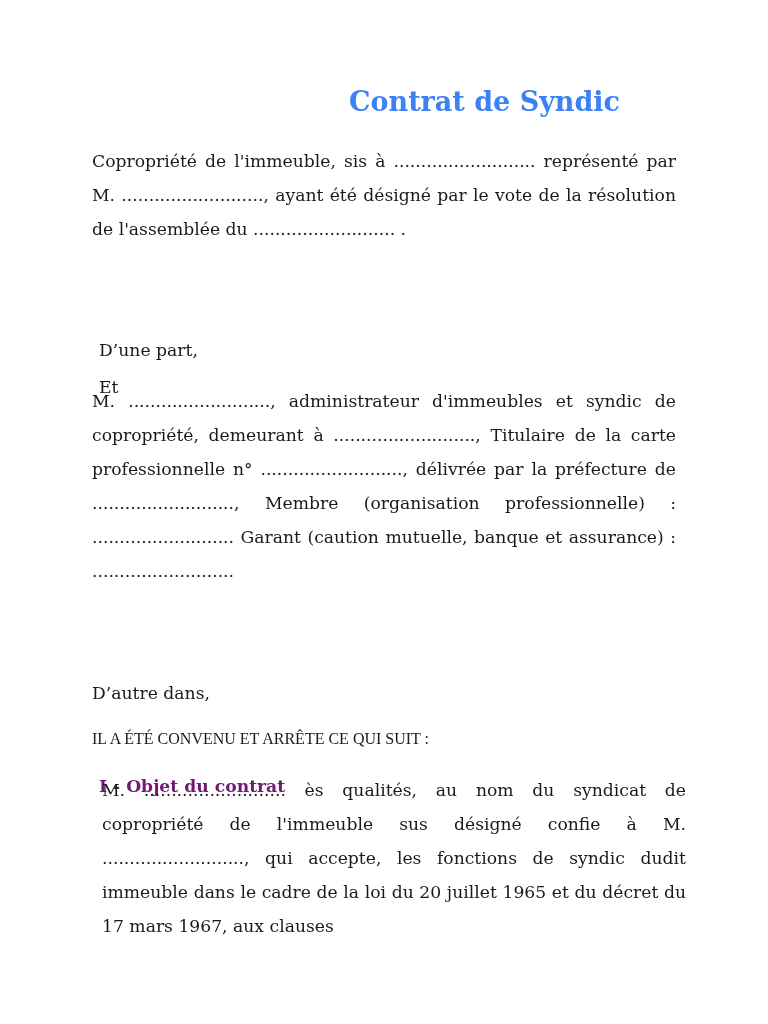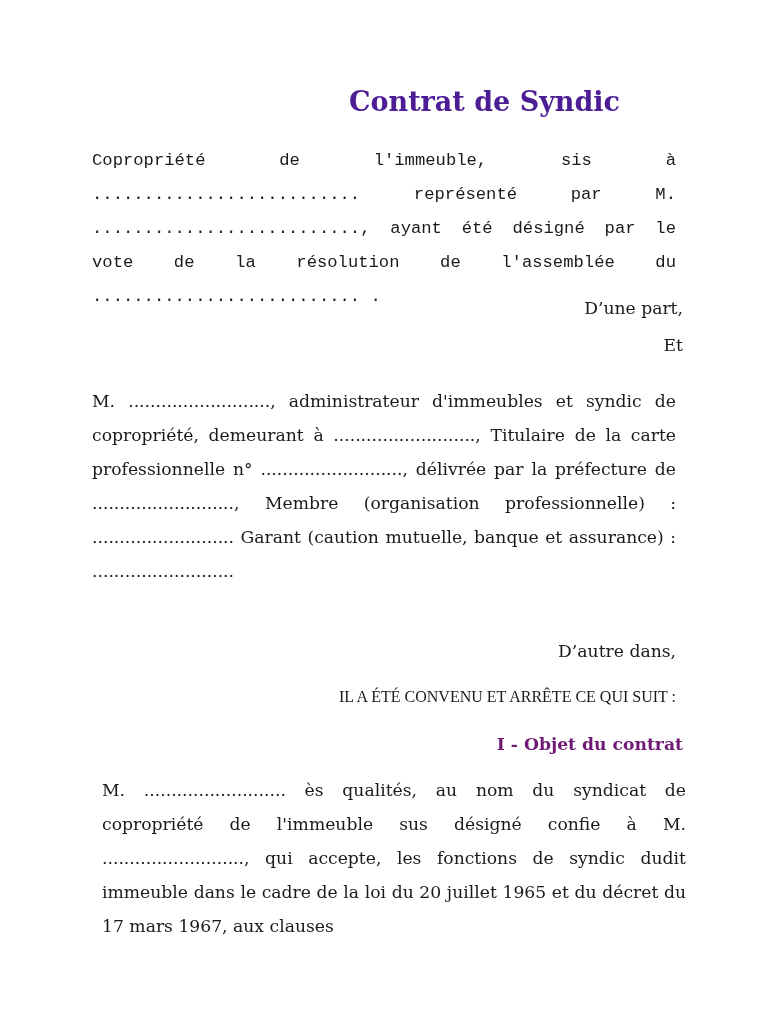--- a/index.html
+++ b/index.html
@@ -20,56 +20,56 @@
       width: 584px;
     }
     .title {
       position: absolute;
       top: 82px;
       left: 257px;
       white-space: nowrap;
       font-family: "DejaVu Serif", serif;
       font-weight: bold;
       font-size: 27px;
-      color: #4c1d95;
+      color: #3b82f6;
       margin: 0;
       line-height: 40px;
     }
     .para {
       position: absolute;
       left: 0;
       width: 584px;
       font-family: "DejaVu Serif", serif;
       font-size: 17.2px;
       line-height: 34px;
       color: #1a1a1a;
       text-align: justify;
       margin: 0;
     }
-    .para.left { text-align: right; }
+    .para.left { text-align: left; margin-top: 42px; }
     .caps {
       font-family: "Liberation Serif", serif;
       font-size: 16px;
     }
     .heading {
       color: #701a75;
       font-family: "DejaVu Serif", serif;
       font-size: 17.2px;
     }
     .indent { padding-left: 7px; }
     .indent-lg { padding-left: 10px; }
   </style>
 </head>
 <body>
 
 <div class="page">
 
   <h1 class="title">Contrat de Syndic</h1>
 
-  <p class="para" style="top:144px;font-family:Liberation Mono, monospace;">Copropriété de l'immeuble, sis à .......................... représenté par M. .........................., ayant été désigné par le vote de la résolution de l'assemblée du .......................... .</p>
+  <p class="para" style="top:144px;">Copropriété de l'immeuble, sis à .......................... représenté par M. .........................., ayant été désigné par le vote de la résolution de l'assemblée du .......................... .</p>
 
   <p class="para left indent" style="top:291px;">D’une part,</p>
 
   <p class="para left indent" style="top:328px;">Et</p>
 
   <p class="para" style="top:384px;">M. .........................., administrateur d'immeubles et syndic de copropriété, demeurant à .........................., Titulaire de la carte professionnelle n° .........................., délivrée par la préfecture de .........................., Membre (organisation professionnelle) : .......................... Garant (caution mutuelle, banque et assurance) : ..........................</p>
 
   <p class="para left" style="top:634px;">D’autre dans,</p>
 
   <p class="para left caps" style="top:680px;">IL A ÉTÉ CONVENU ET ARRÊTE CE QUI SUIT :</p>

